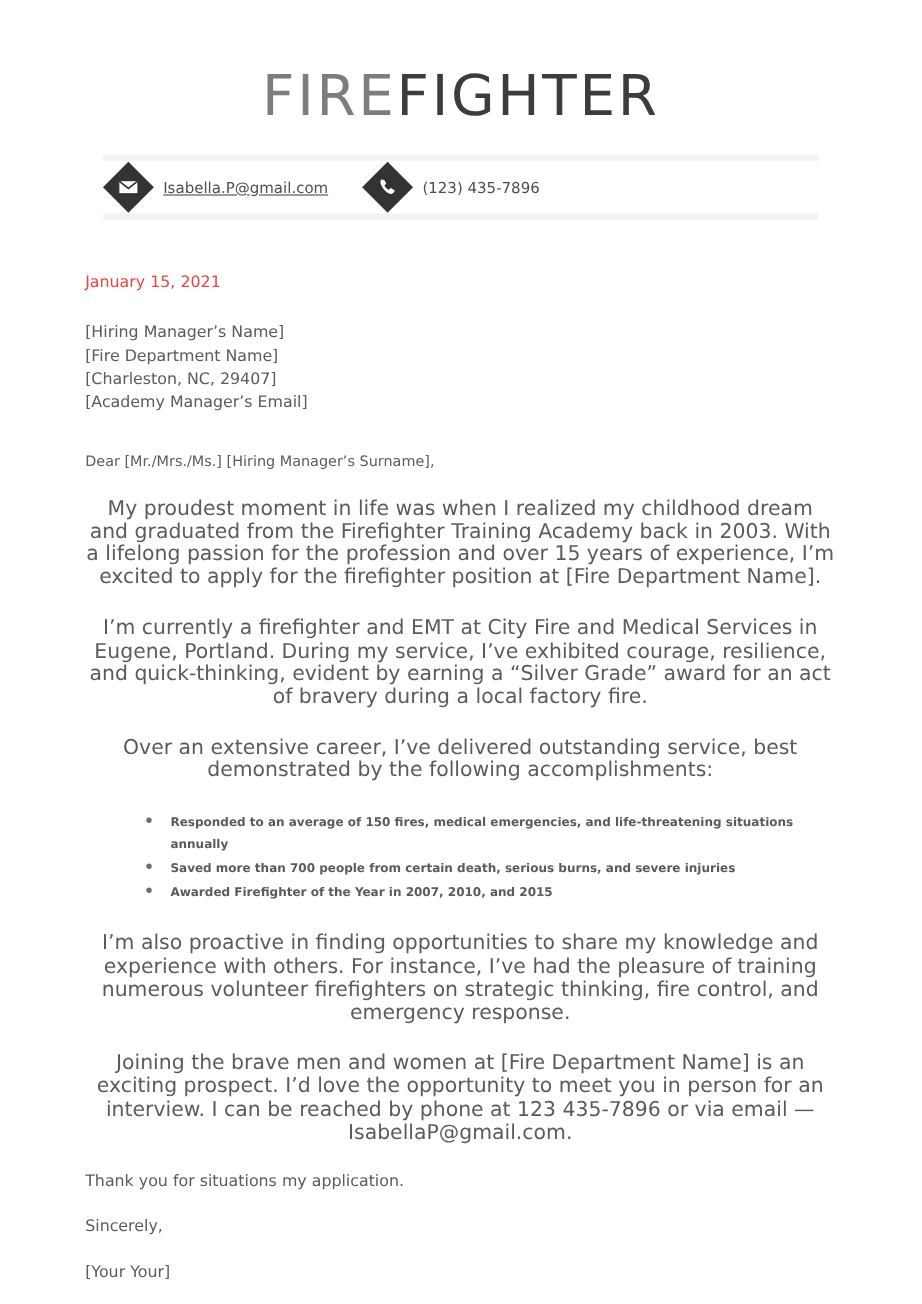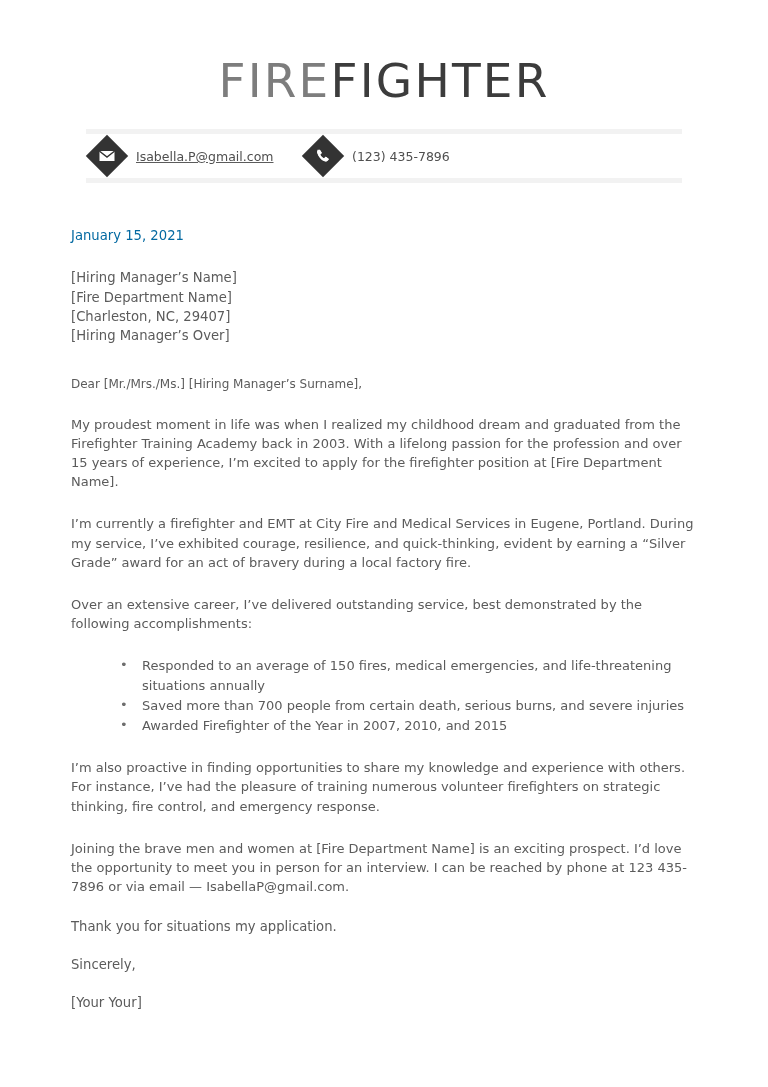--- a/index.html
+++ b/index.html
@@ -85,51 +85,52 @@
     white-space: pre-line;
   }
 
   
   .body-wrap {
     padding: 0 72px 0 71px;
     margin-top: 45px;
   }
   .date {
     font-size: 13.2px;
-    color: #0369a1;
+    color: #ef4444;
     margin: 0 0 25px 0;
   }
   .recipient {
     font-size: 13.2px;
     line-height: 19.3px;
     margin: 0 0 31px 0;
   }
   .recipient div { white-space: nowrap; }
 
   .salutation {
     font-size: 12px;
     margin: 0 0 24px 0;
   }
   p.para {
-    font-size: 13px;
+    font-size: 17px;
     line-height: 19.2px;
     margin: 0 0 23px 0;
-    text-align: left;
+    text-align: center;
   }
   ul.accomplishments {
     margin: 0 0 23px 0;
     padding: 0 0 0 49px;
     list-style: none;
   }
   ul.accomplishments li {
-    font-size: 13px;
+    font-size: 10px;
     line-height: 19.2px;
     margin: 0 0 1px 0;
     position: relative;
     padding-left: 22px;
+    font-weight: bold;
   }
   ul.accomplishments li::before {
     content: "\2022";
     position: absolute;
     left: 0;
     top: -1px;
     color: #6e6e6e;
     font-size: 13px;
   }
   .closing { font-size: 13.2px; margin: 0 0 23px 0; }
@@ -174,21 +175,21 @@
   </div>
 
   <div class="body-wrap">
 
     <div class="date">January 15, 2021</div>
 
     <div class="recipient">
       <div>[Hiring Manager’s Name]</div>
       <div>[Fire Department Name]</div>
       <div>[Charleston, NC, 29407]</div>
-      <div>[Hiring Manager’s Over]</div>
+      <div>[Academy Manager’s Email]</div>
     </div>
 
     <div class="salutation">Dear [Mr./Mrs./Ms.] [Hiring Manager’s Surname],</div>
 
     <p class="para">My proudest moment in life was when I realized my childhood dream and graduated from the Firefighter Training Academy back in 2003. With a lifelong passion for the profession and over 15 years of experience, I’m excited to apply for the firefighter position at [Fire Department Name].</p>
     <p class="para">I’m currently a firefighter and EMT at City Fire and Medical Services in Eugene, Portland. During my service, I’ve exhibited courage, resilience, and quick-thinking, evident by earning a “Silver Grade” award for an act of bravery during a local factory fire.</p>
     <p class="para">Over an extensive career, I’ve delivered outstanding service, best demonstrated by the following accomplishments:</p>
 
     <ul class="accomplishments">
       <li>Responded to an average of 150 fires, medical emergencies, and life-threatening situations annually</li>

